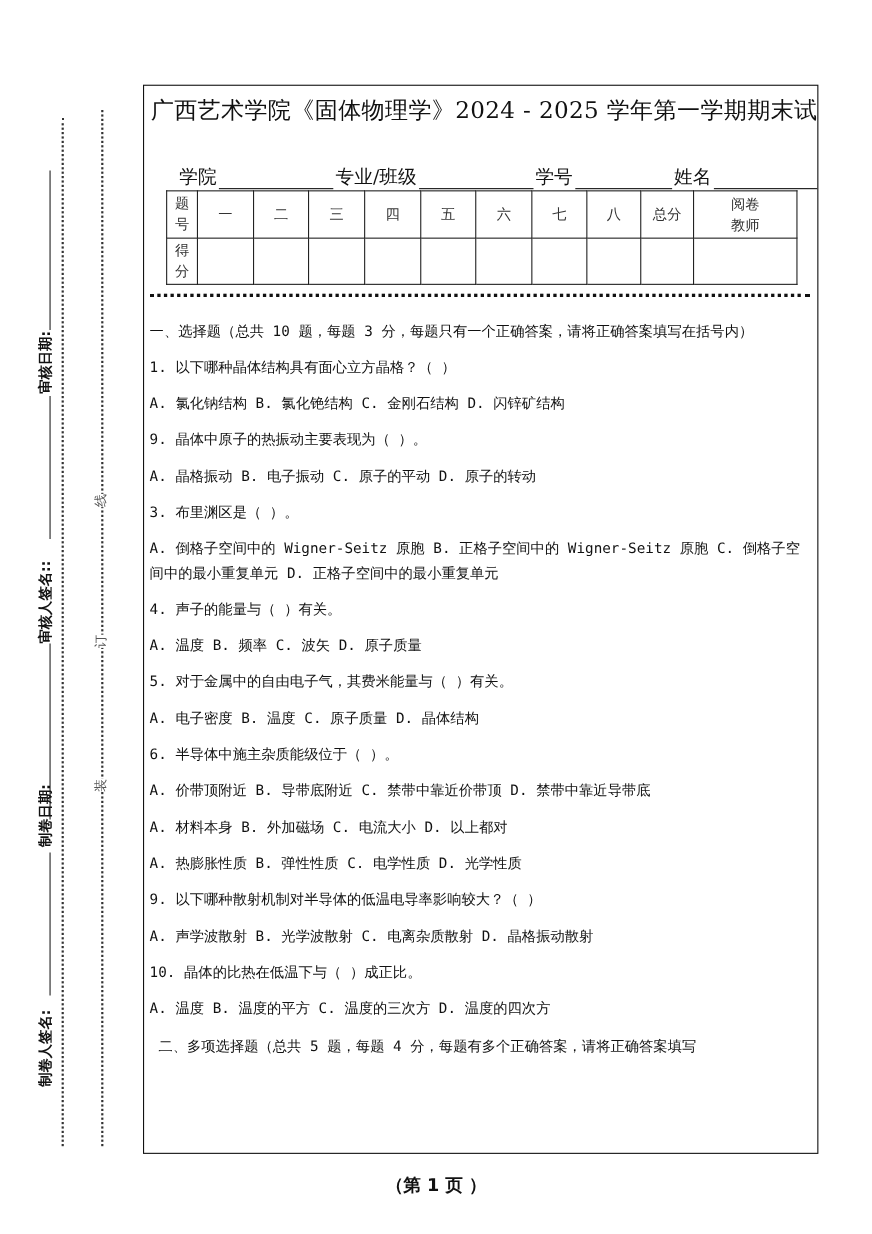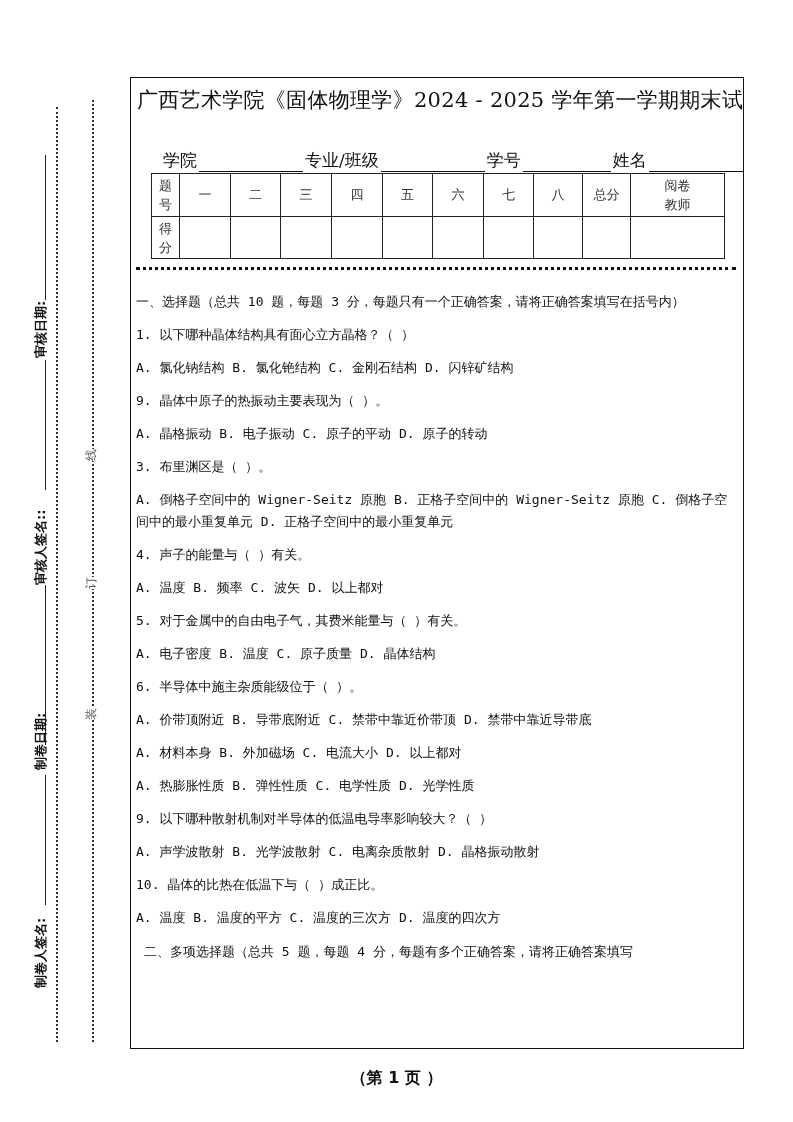--- a/index.html
+++ b/index.html
@@ -127,21 +127,21 @@
     <p>1. 以下哪种晶体结构具有面心立方晶格？（  ）</p>
     <p>A. 氯化钠结构  B. 氯化铯结构  C. 金刚石结构  D. 闪锌矿结构</p>
 
     <p>9. 晶体中原子的热振动主要表现为（  ）。</p>
     <p>A. 晶格振动  B. 电子振动  C. 原子的平动  D. 原子的转动</p>
 
     <p>3. 布里渊区是（  ）。</p>
     <p>A. 倒格子空间中的 Wigner-Seitz 原胞  B. 正格子空间中的 Wigner-Seitz 原胞  C. 倒格子空间中的最小重复单元  D. 正格子空间中的最小重复单元</p>
 
     <p>4. 声子的能量与（  ）有关。</p>
-    <p>A. 温度  B. 频率  C. 波矢  D. 以上都对</p>
+    <p>A. 温度  B. 频率  C. 波矢  D. 原子质量</p>
 
     <p>5. 对于金属中的自由电子气，其费米能量与（  ）有关。</p>
     <p>A. 电子密度  B. 温度  C. 原子质量  D. 晶体结构</p>
 
     <p>6. 半导体中施主杂质能级位于（  ）。</p>
     <p>A. 价带顶附近  B. 导带底附近  C. 禁带中靠近价带顶  D. 禁带中靠近导带底</p>
 
     <p>A. 材料本身  B. 外加磁场  C. 电流大小  D. 以上都对</p>
 
     <p>A. 热膨胀性质  B. 弹性性质  C. 电学性质  D. 光学性质</p>

